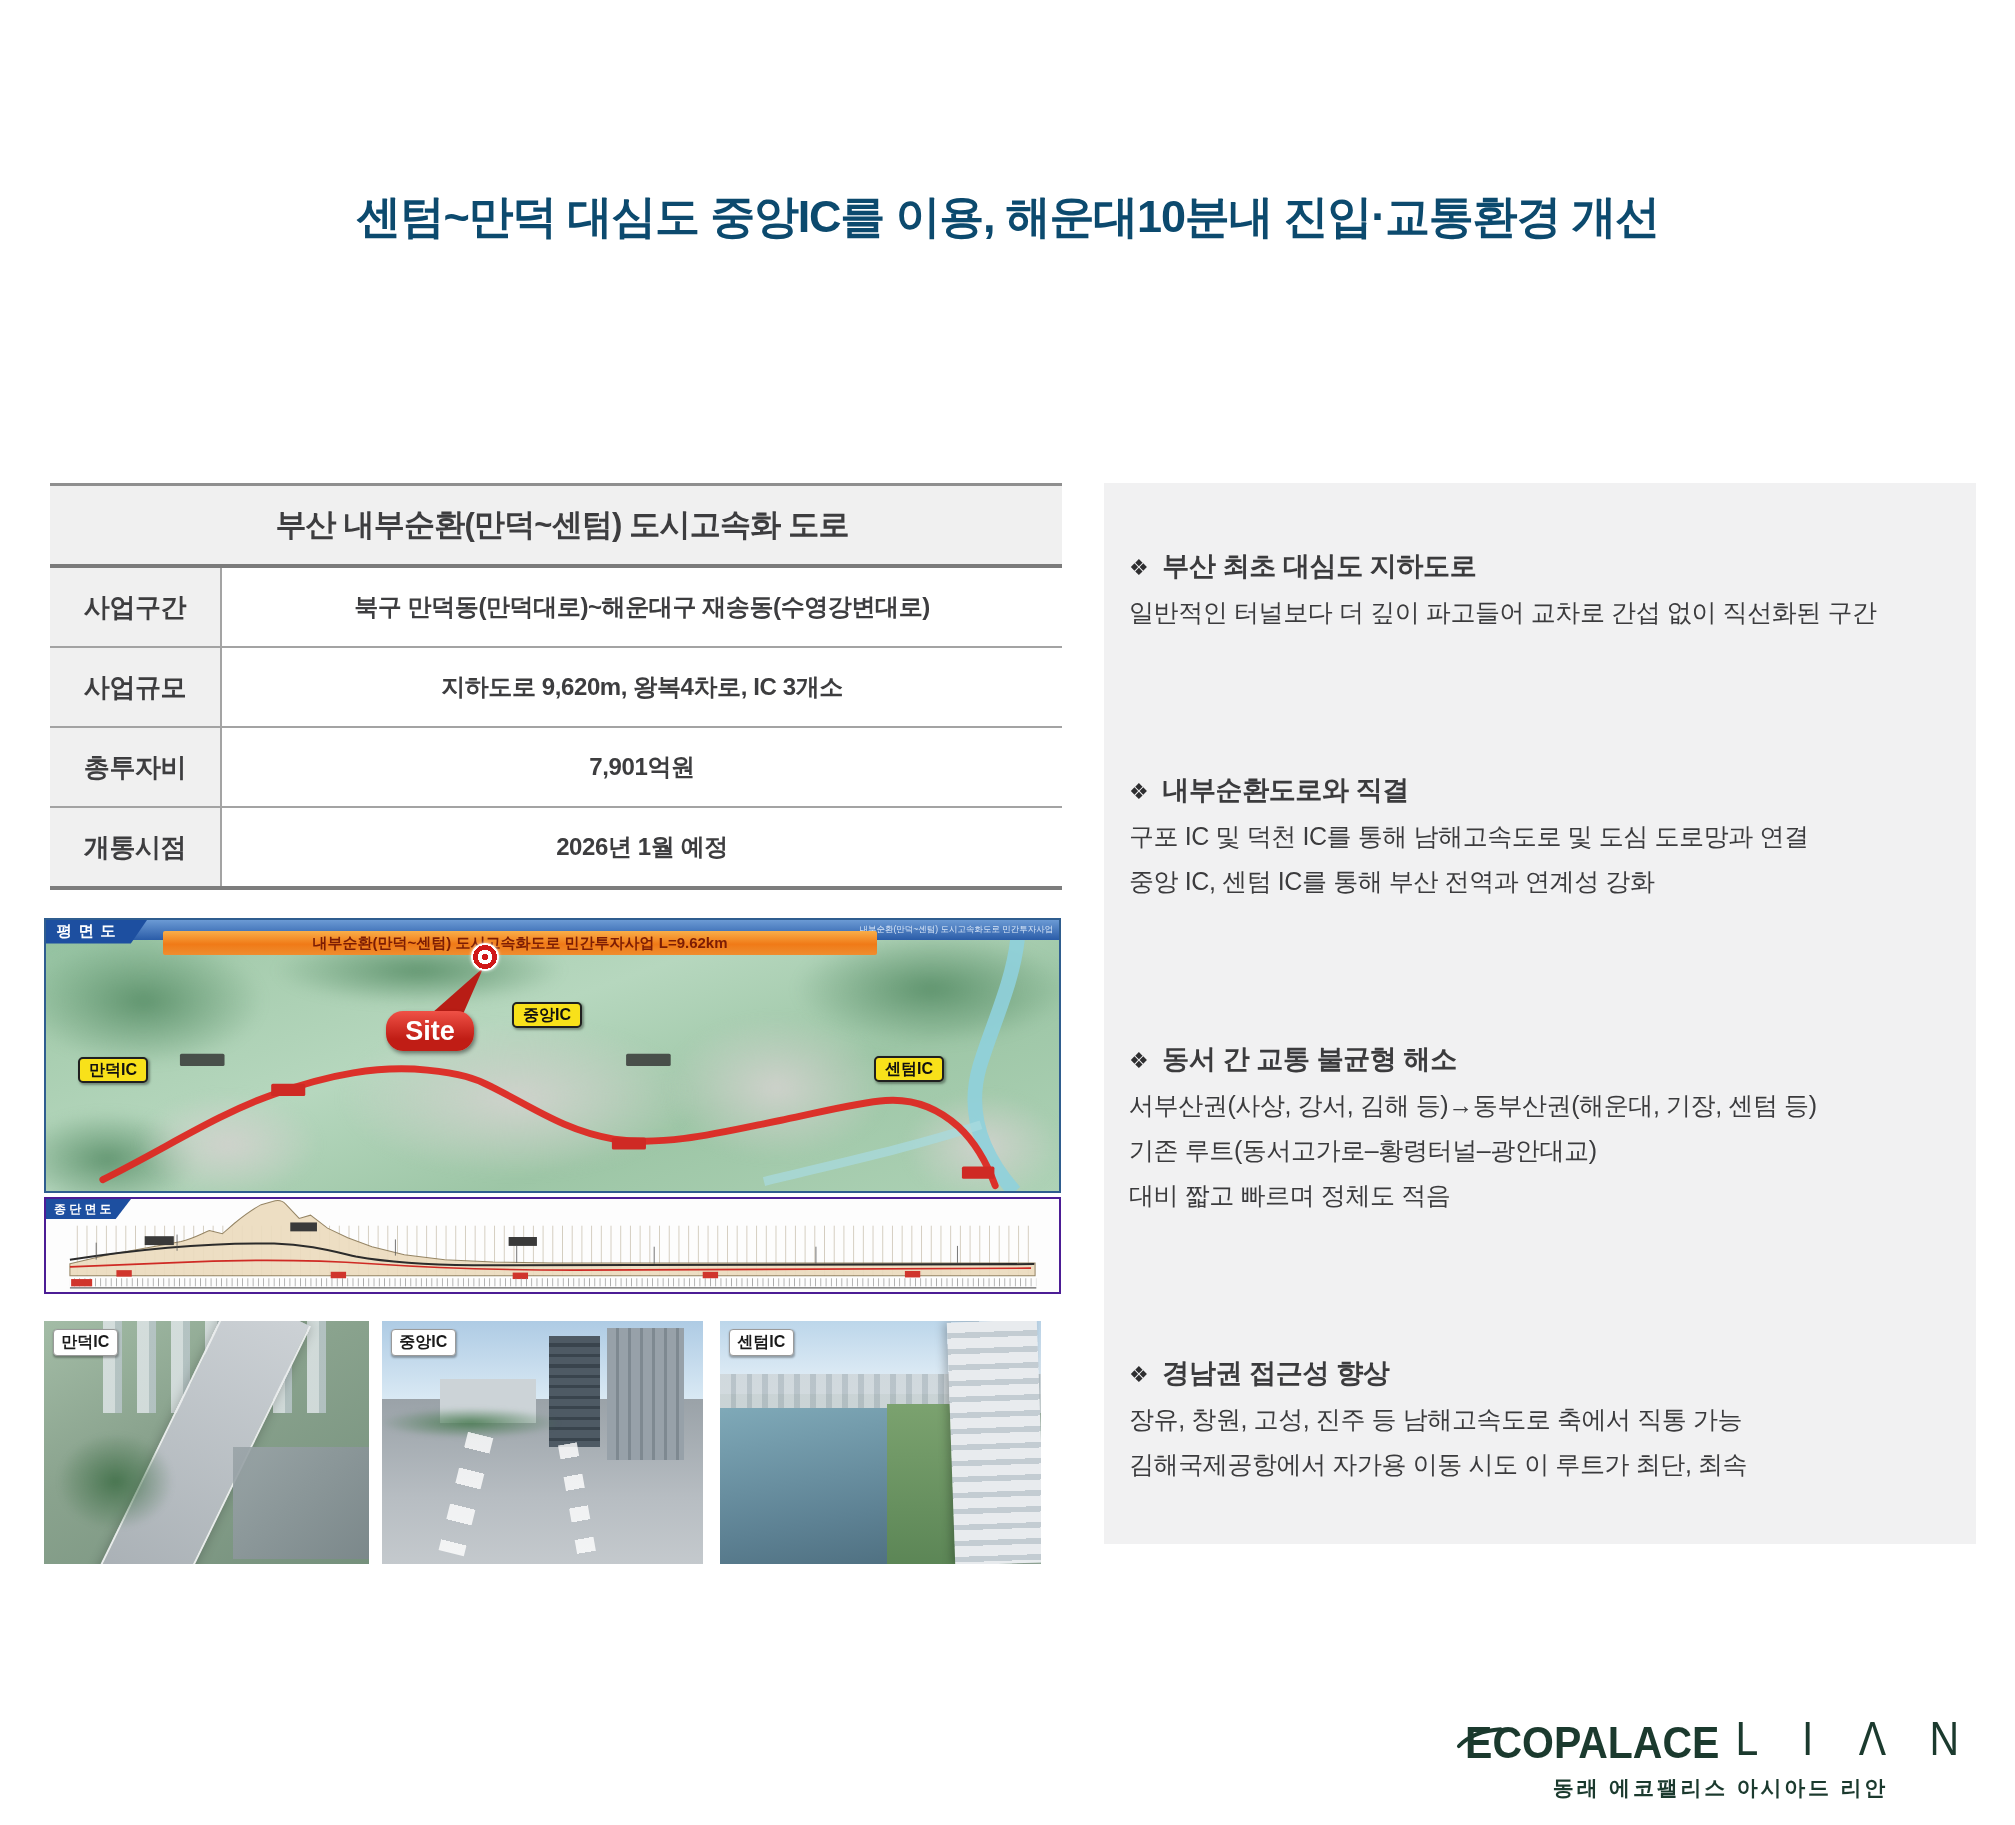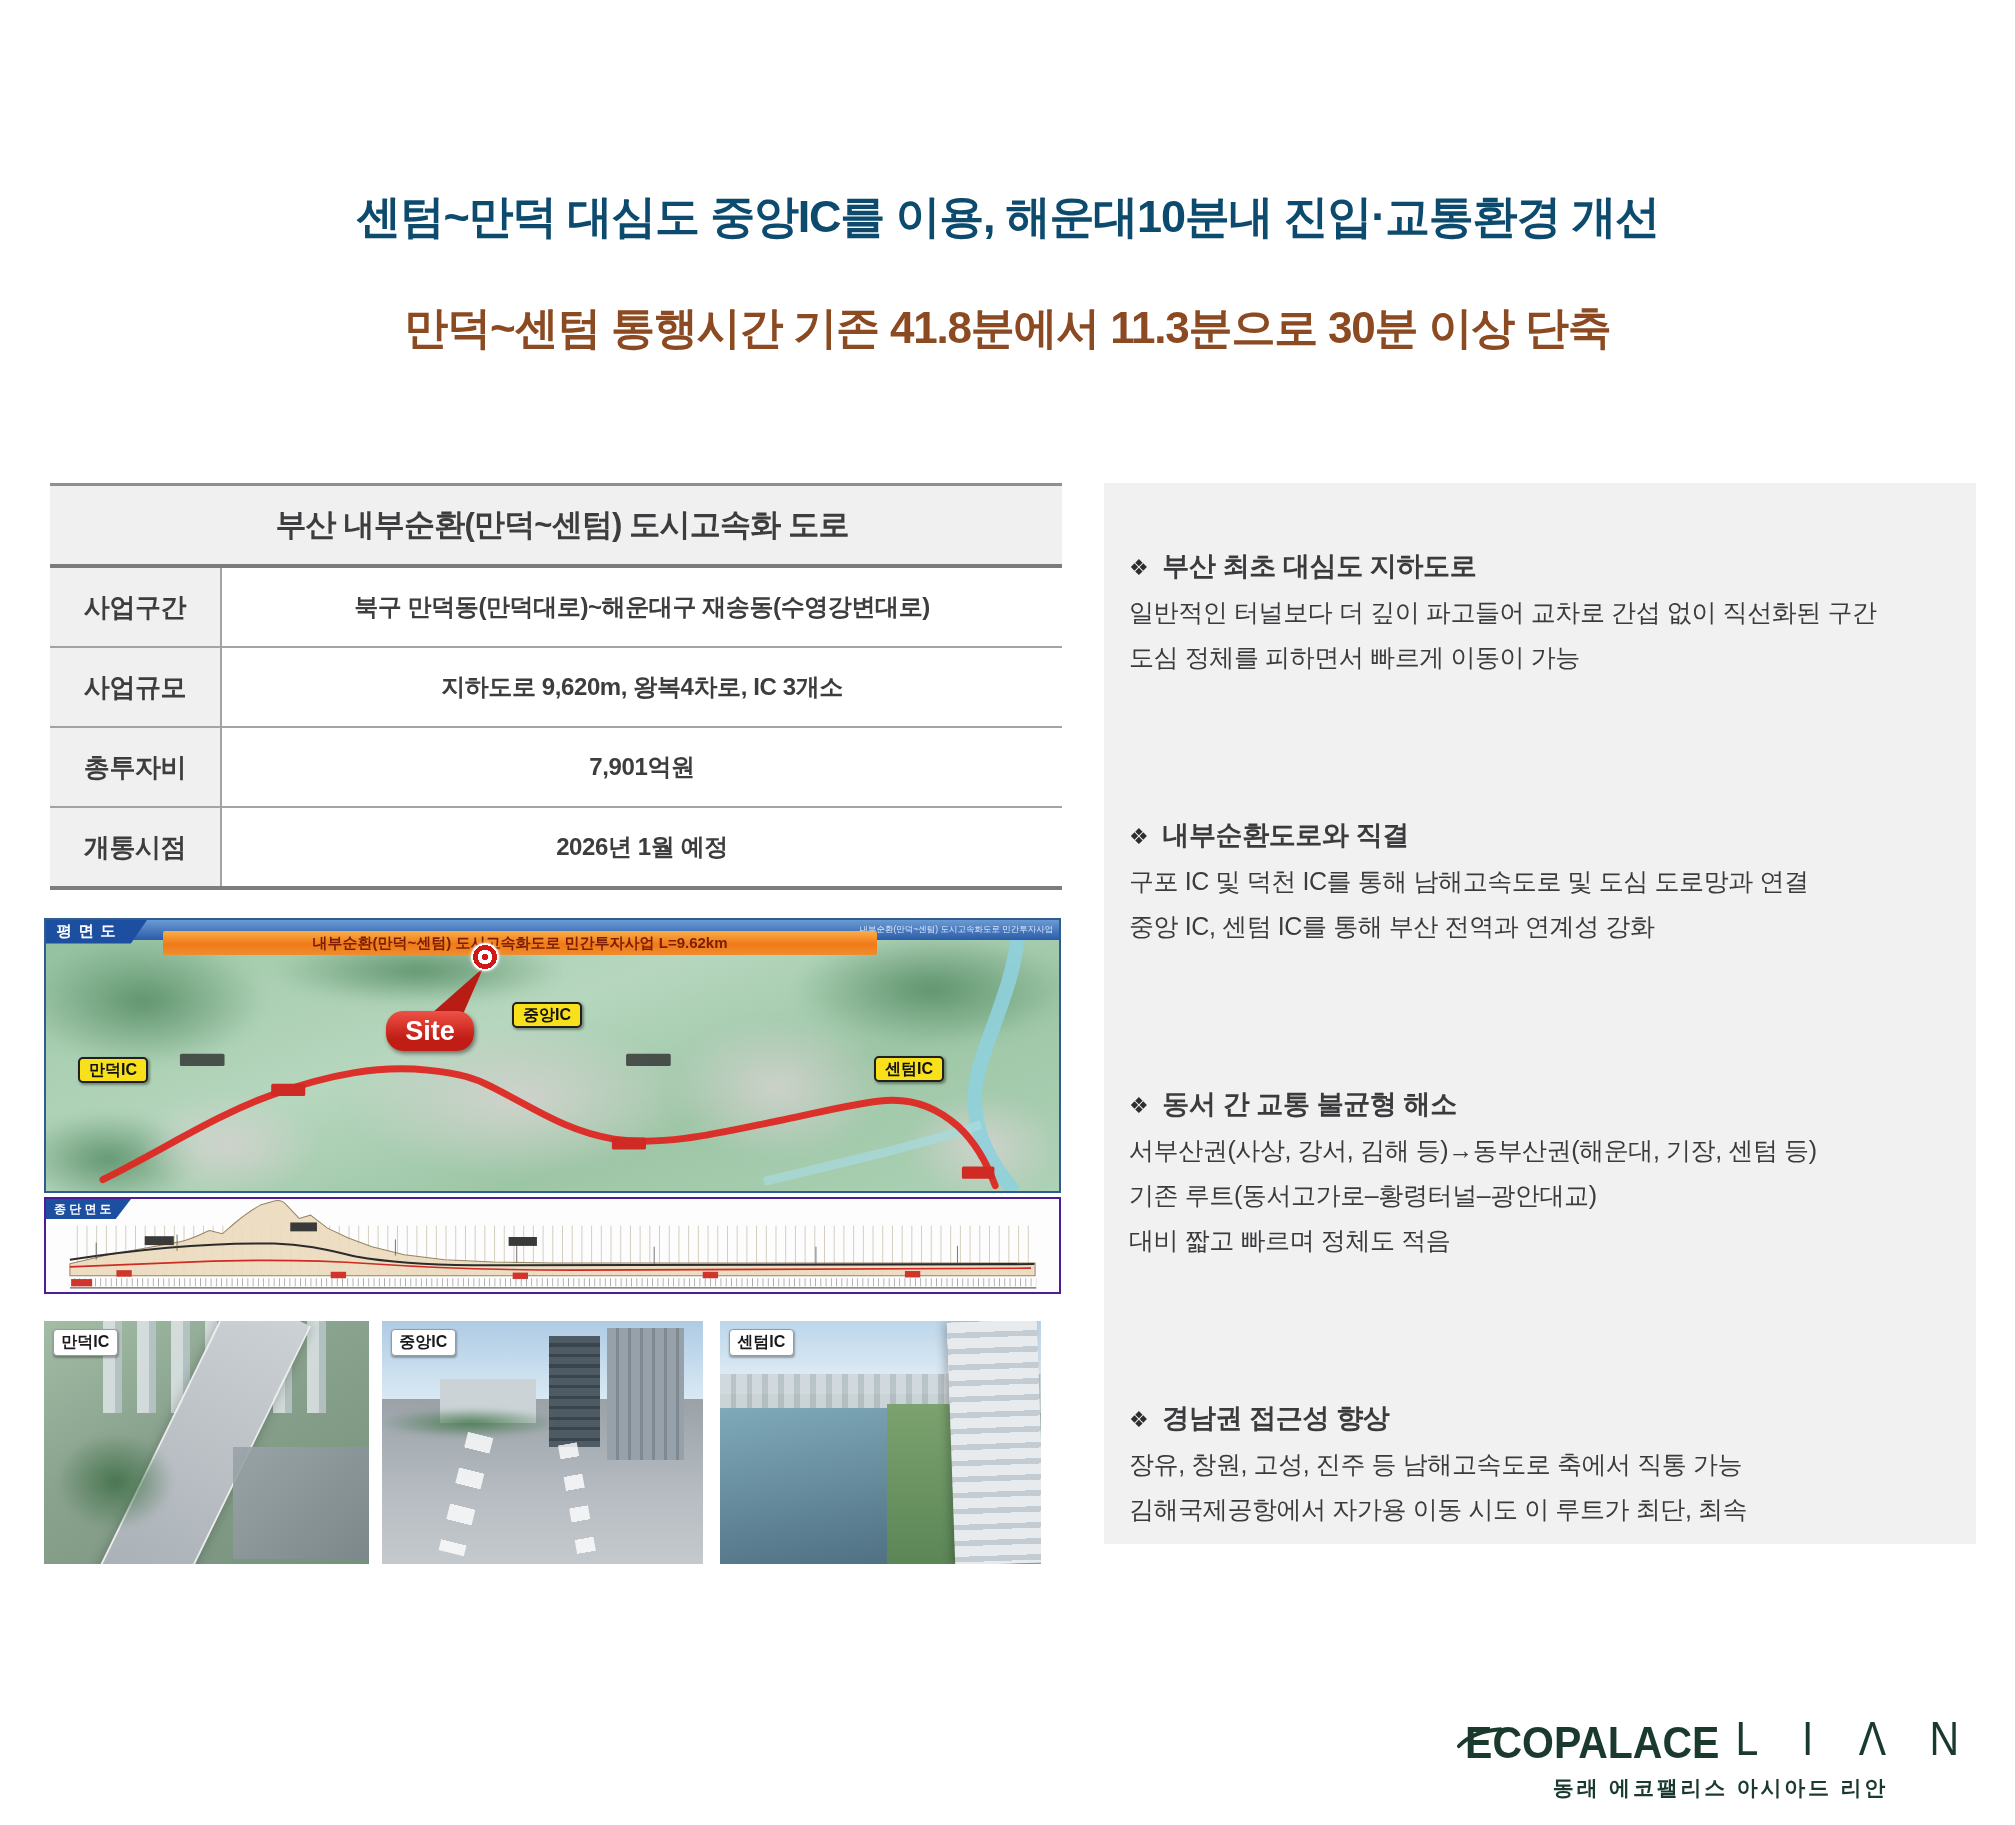--- a/index.html
+++ b/index.html
@@ -86,21 +86,20 @@
   .logo-en svg{position:absolute;left:-7.3px;top:-5.7px;overflow:visible;}
   .logo-lian{font-size:41px;font-weight:400;letter-spacing:17px;transform:scaleY(1.18);transform-origin:bottom;}
   .logo-kr{margin-top:6.5px;font-size:21px;font-weight:700;letter-spacing:2.8px;}
 </style>
 </head>
 <body>
 
 <div id="canvas">
 
   <div class="title1">센텀~만덕 대심도 중앙IC를 이용, 해운대10분내 진입·교통환경 개선</div>
-  <div class="title2">만덕~센텀 통행시간 기존 41.8분에서 11.3분으로 30분 이상 단축</div>
 
   <div class="ptable">
     <div class="pt-header">부산 내부순환(만덕~센텀) 도시고속화 도로</div>
     <div class="pt-row">
       <div class="pt-label">사업구간</div>
       <div class="pt-value">북구 만덕동(만덕대로)~해운대구 재송동(수영강변대로)</div>
     </div>
     <div class="pt-row">
       <div class="pt-label">사업규모</div>
       <div class="pt-value">지하도로 9,620m, 왕복4차로, IC 3개소</div>
@@ -228,21 +227,20 @@
     <div class="photo-label">센텀IC</div>
   </div>
 
   <div class="benefits">
     <div class="b-sec">
       <div class="b-head">
           <span class="b-bullet">❖</span>
           <span>부산 최초 대심도 지하도로</span>
         </div>
       <div class="b-line">일반적인 터널보다 더 깊이 파고들어 교차로 간섭 없이 직선화된 구간</div>
-      <div class="b-line">도심 정체를 피하면서 빠르게 이동이 가능</div>
     </div>
     <div class="b-sec">
       <div class="b-head">
           <span class="b-bullet">❖</span>
           <span>내부순환도로와 직결</span>
         </div>
       <div class="b-line">구포 IC 및 덕천 IC를 통해 남해고속도로 및 도심 도로망과 연결</div>
       <div class="b-line">중앙 IC, 센텀 IC를 통해 부산 전역과 연계성 강화</div>
     </div>
     <div class="b-sec">

